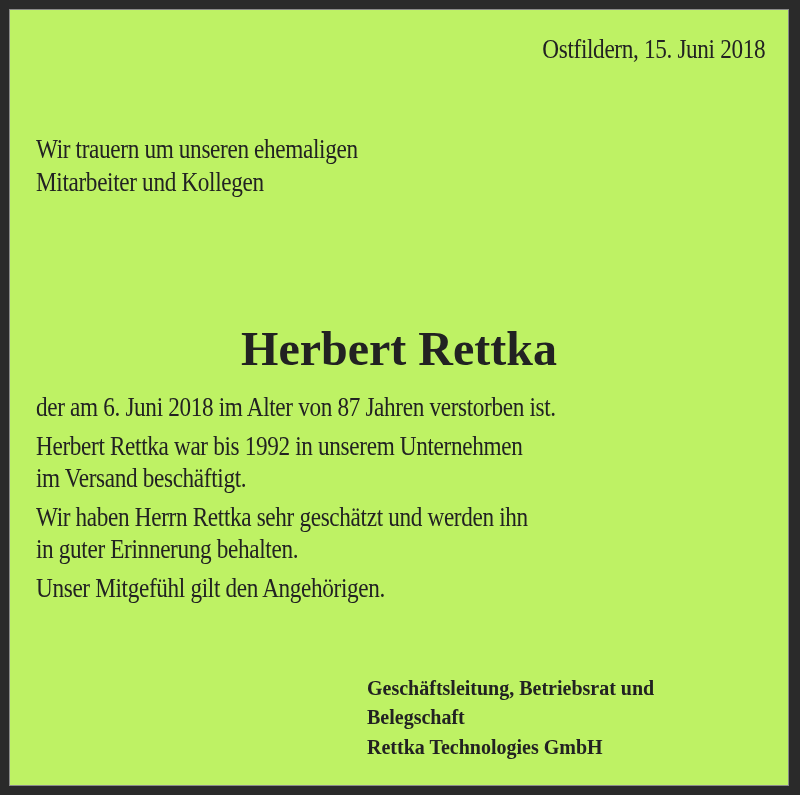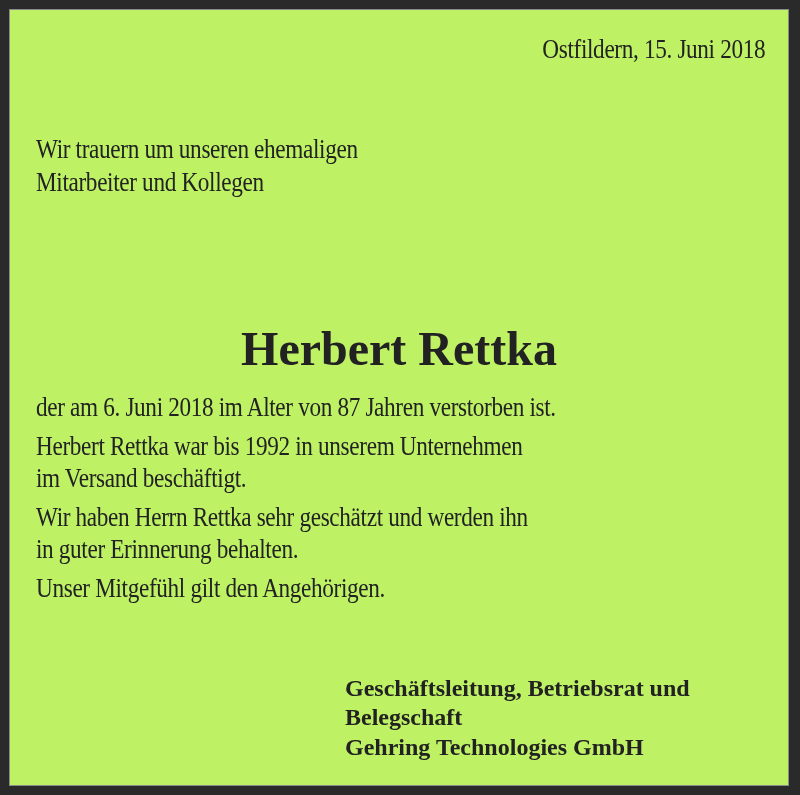--- a/index.html
+++ b/index.html
@@ -37,22 +37,22 @@
       white-space: nowrap;
       margin-top: 48px;
     }
     .b1 { left: 27px; top: 382px; }
     .b2 { left: 27px; top: 421px; }
     .b3 { left: 27px; top: 453px; }
     .b4 { left: 27px; top: 492px; }
     .b5 { left: 27px; top: 524px; }
     .b6 { left: 27px; top: 563px; }
     .sig {
-      position: absolute; left: 336px;
-      font-weight: bold; font-size: 24px; line-height: 29px;
+      position: absolute; left: 358px;
+      font-weight: bold; font-size: 20px; line-height: 29px;
       white-space: nowrap;
     }
     .s1 { top: 665px; }
     .s2 { top: 694px; text-align: center; }
     .s3 { top: 724px; }
   </style>
 </head>
 <body>
 
 <div class="page">
@@ -65,14 +65,14 @@
 
   <div class="txt b1">der am 6. Juni 2018 im Alter von 87 Jahren verstorben ist.</div>
   <div class="txt b2">Herbert Rettka war bis 1992 in unserem Unternehmen</div>
   <div class="txt b3">im Versand beschäftigt.</div>
   <div class="txt b4">Wir haben Herrn Rettka sehr geschätzt und werden ihn</div>
   <div class="txt b5">in guter Erinnerung behalten.</div>
   <div class="txt b6">Unser Mitgefühl gilt den Angehörigen.</div>
 
   <div class="sig s1">Geschäftsleitung, Betriebsrat und</div>
   <div class="sig s2">Belegschaft</div>
-  <div class="sig s3">Gehring Technologies GmbH</div>
+  <div class="sig s3">Rettka Technologies GmbH</div>
 </div>
 
 </body></html>

